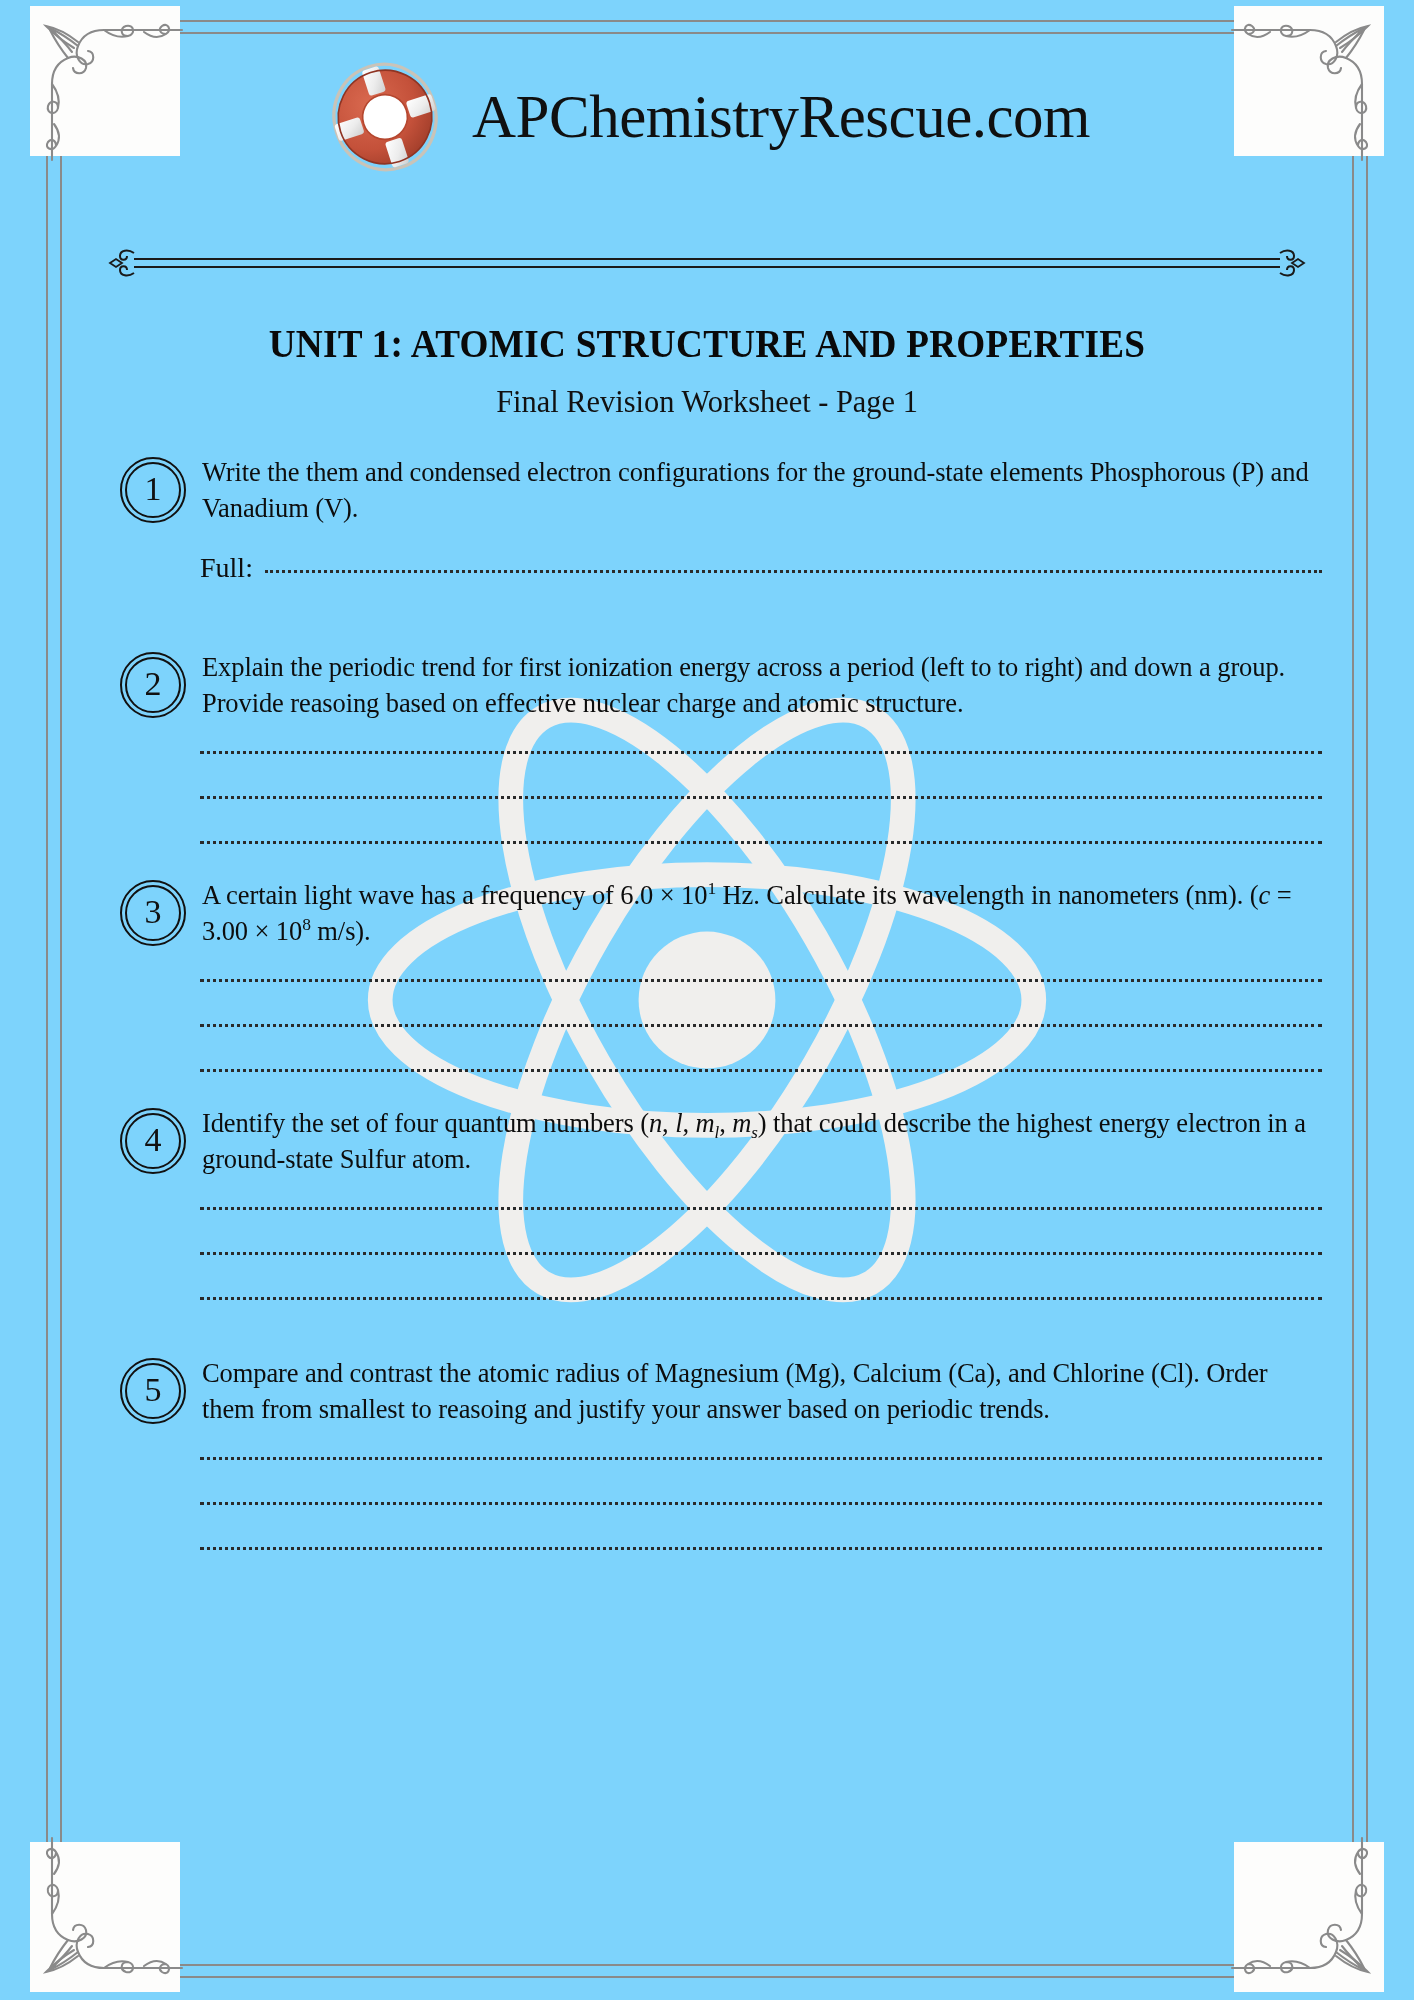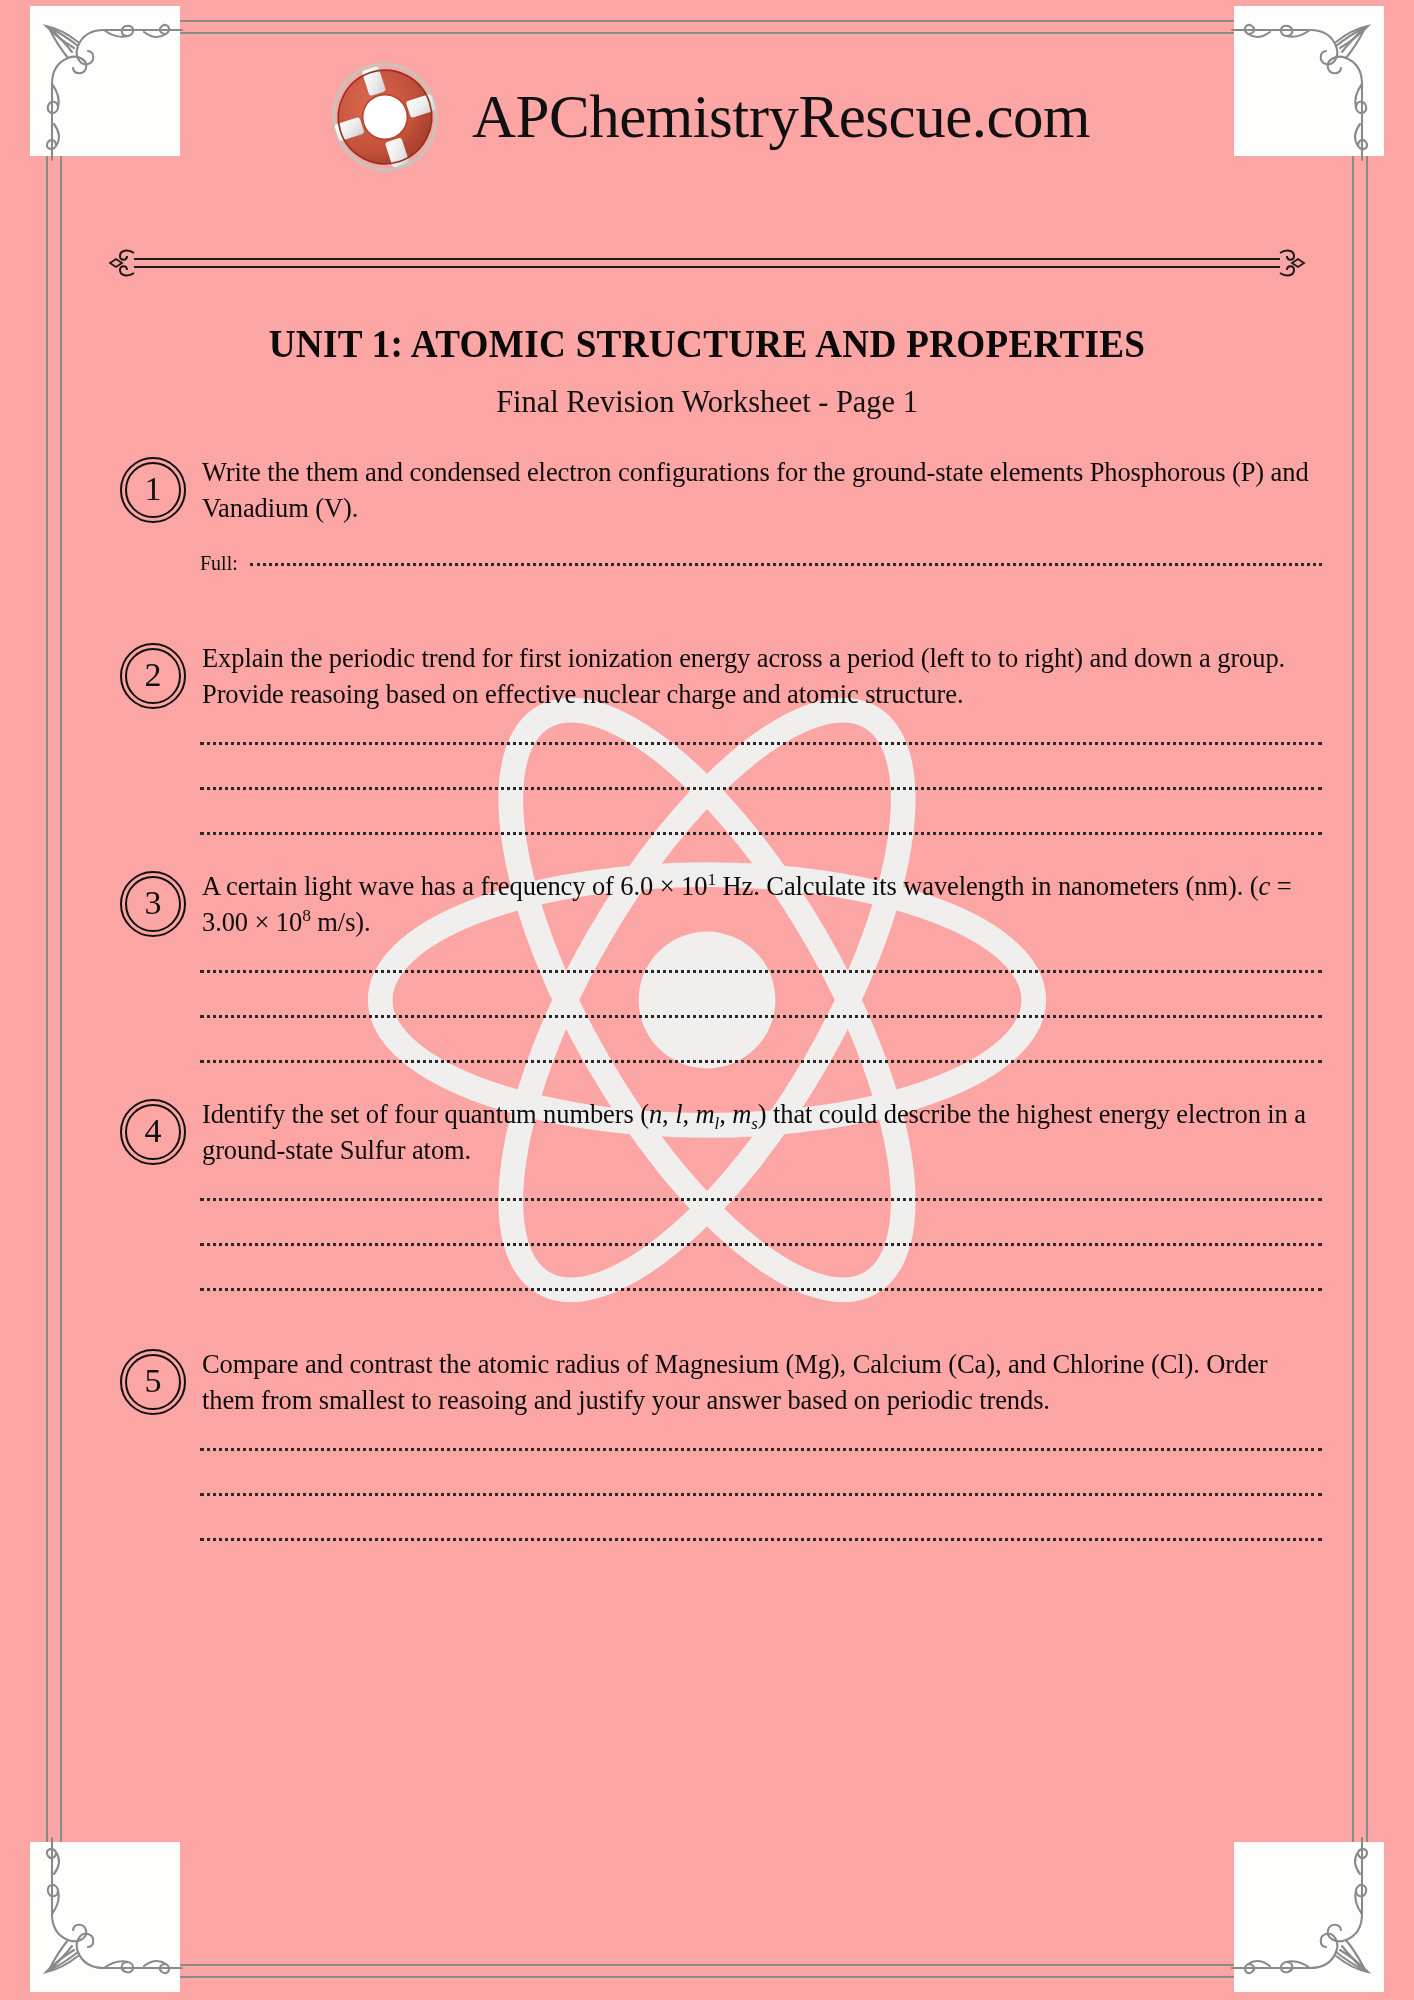--- a/index.html
+++ b/index.html
@@ -9,21 +9,21 @@
     height: 2000px;
     background: #ffffff;
     font-family: "Liberation Serif", "DejaVu Serif", serif;
     overflow: hidden;
     position: relative;
   }
 
   .page {
     position: absolute;
     inset: 0;
-    background: #fca5a5;
+    background: #7dd3fc;
     padding-left: 43px;
   }
 
   
   .frame-outer {
     position: absolute;
     left: 46px; top: 20px; right: 46px; bottom: 22px;
     border-left: 2.5px solid #8a8a8a;
     border-right: 2.5px solid #8a8a8a;
     border-top: 2.5px solid #8a8a8a;
@@ -166,21 +166,21 @@
   }
   .q-text i { font-style: italic; }
   .q-text sup { font-size: 0.66em; vertical-align: super; line-height: 0; }
   .q-text sub { font-size: 0.64em; vertical-align: sub; line-height: 0; }
 
   
   .labeled-line {
     display: flex;
     align-items: baseline;
     margin-left: 82px;
-    font-size: 20px;
+    font-size: 28px;
     color: #0d0d0d;
   }
   .labeled-line .ll-label { flex: 0 0 auto; white-space: nowrap; }
   .labeled-line .ll-dots {
     flex: 1 1 auto;
     margin-left: 12px;
     border-bottom: 3px dotted #2a2a2a;
     height: 0;
     position: relative;
     top: -4px;

